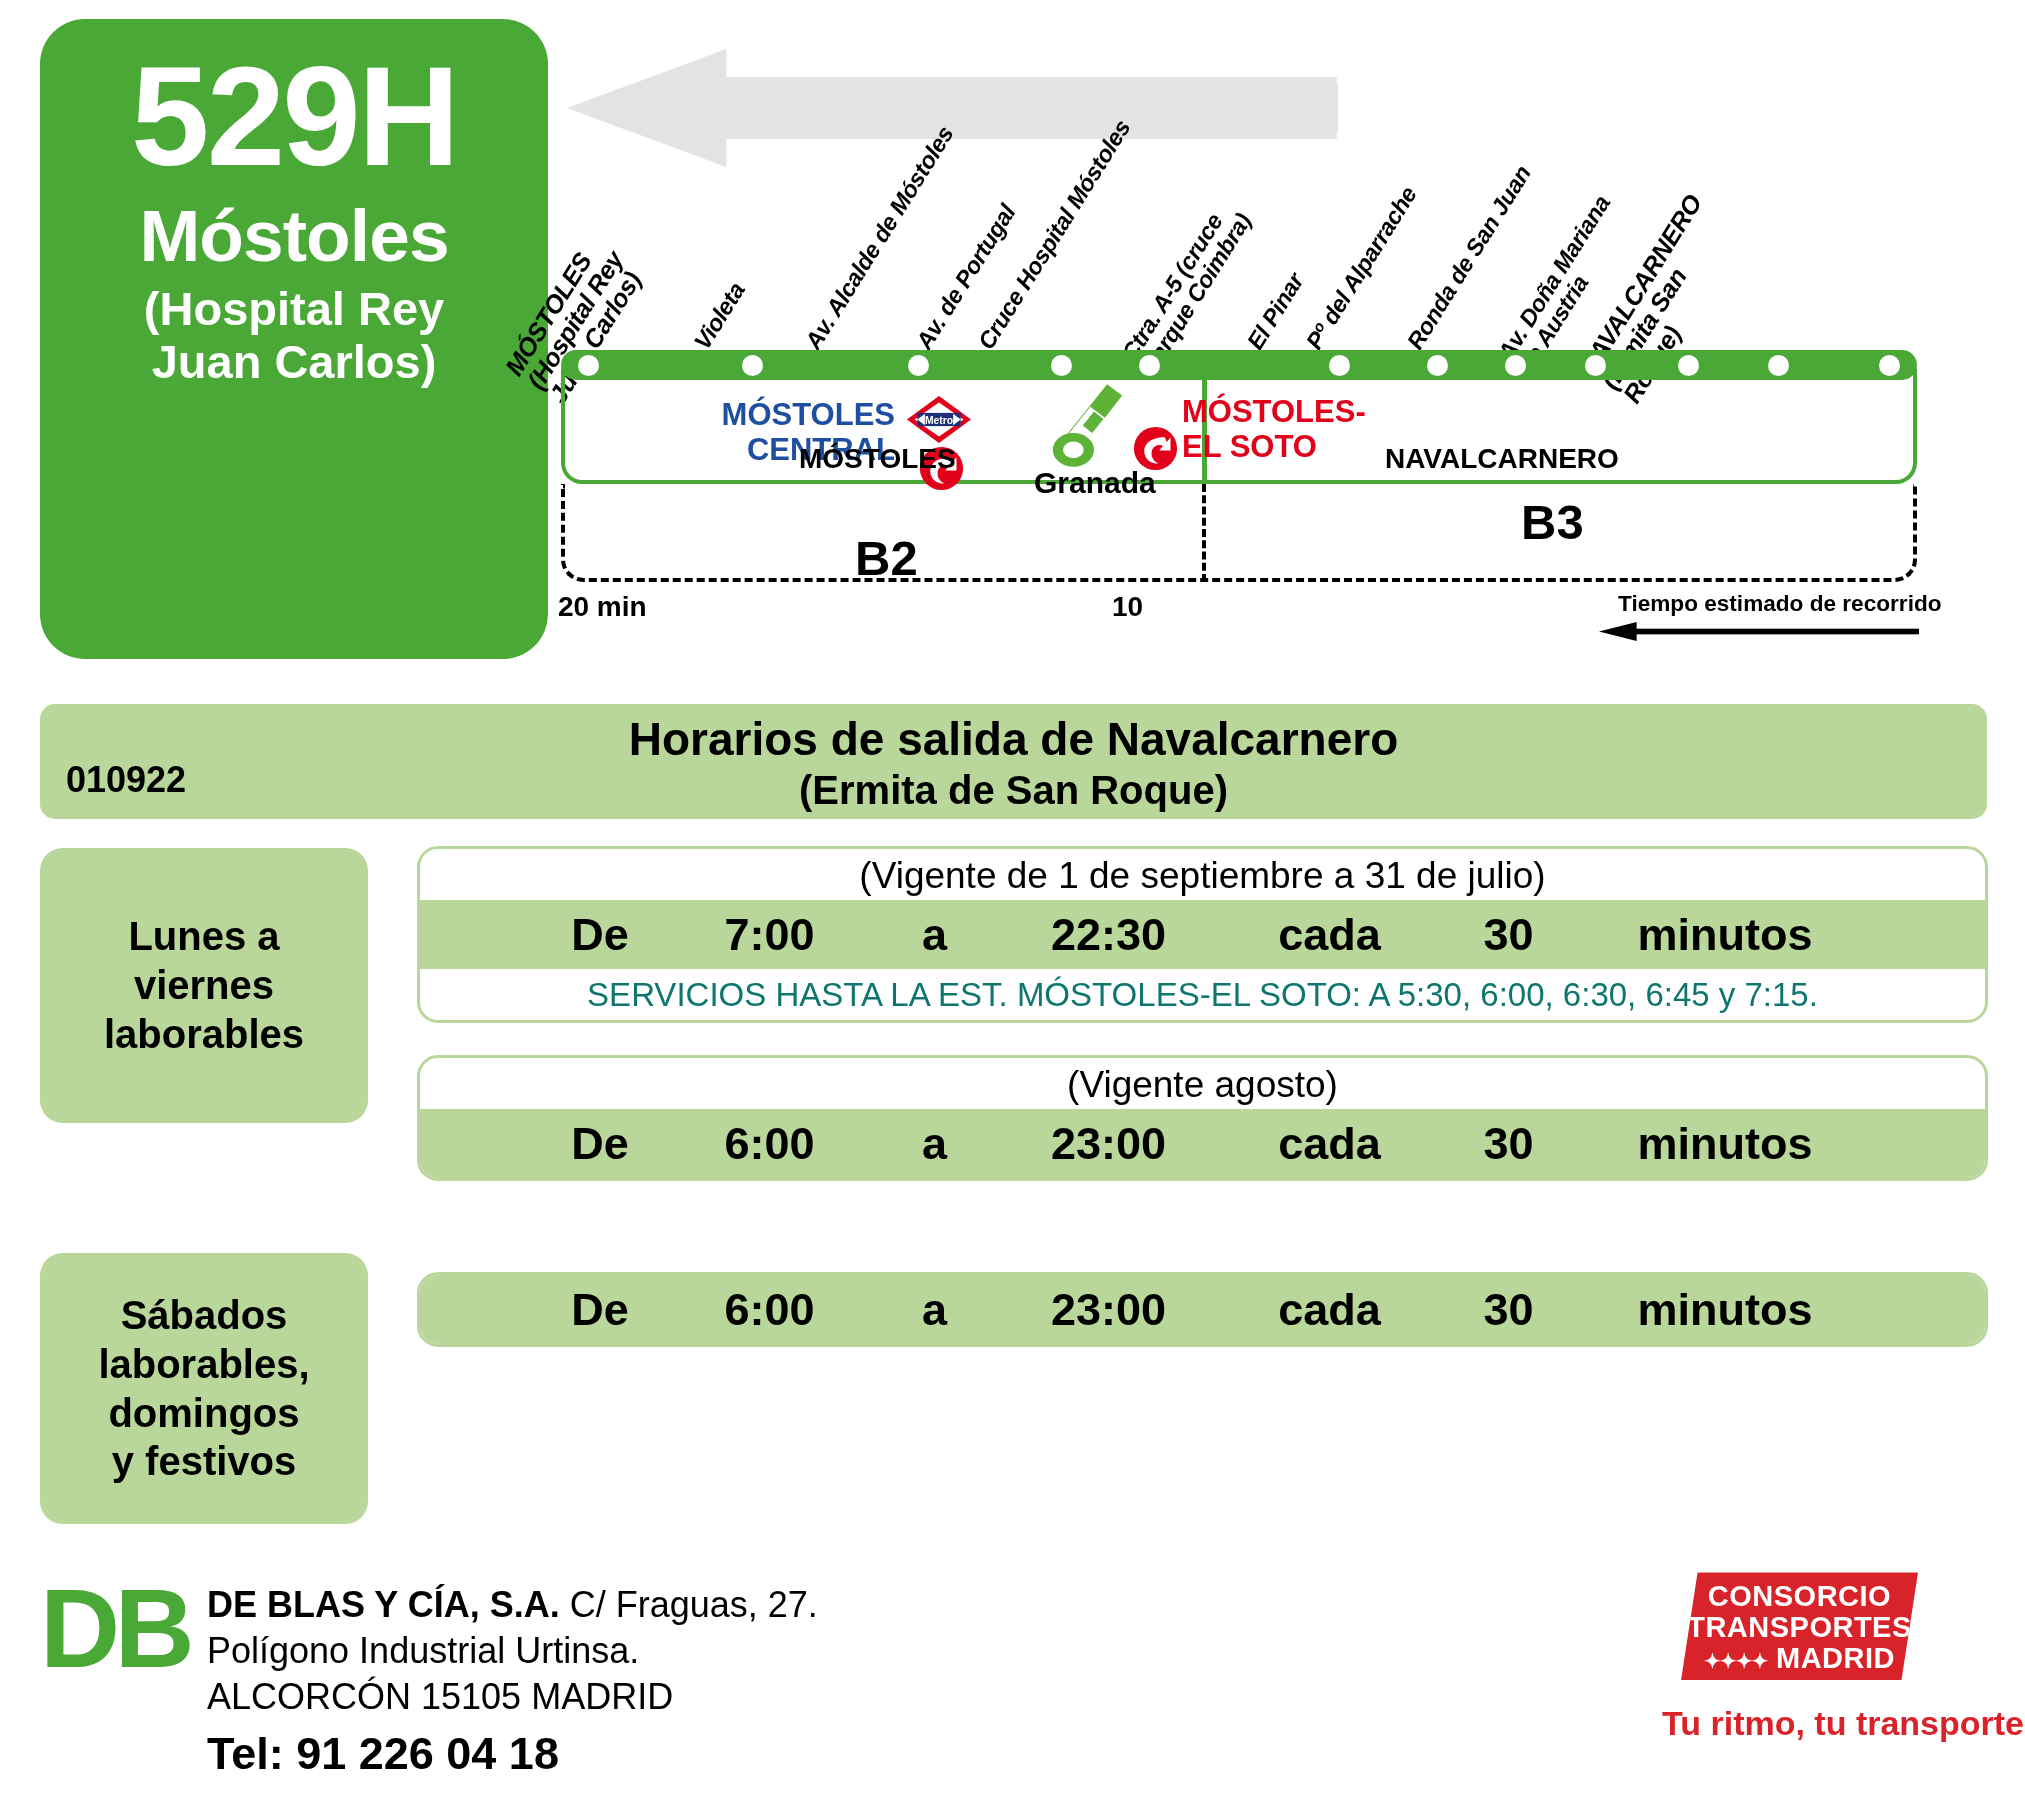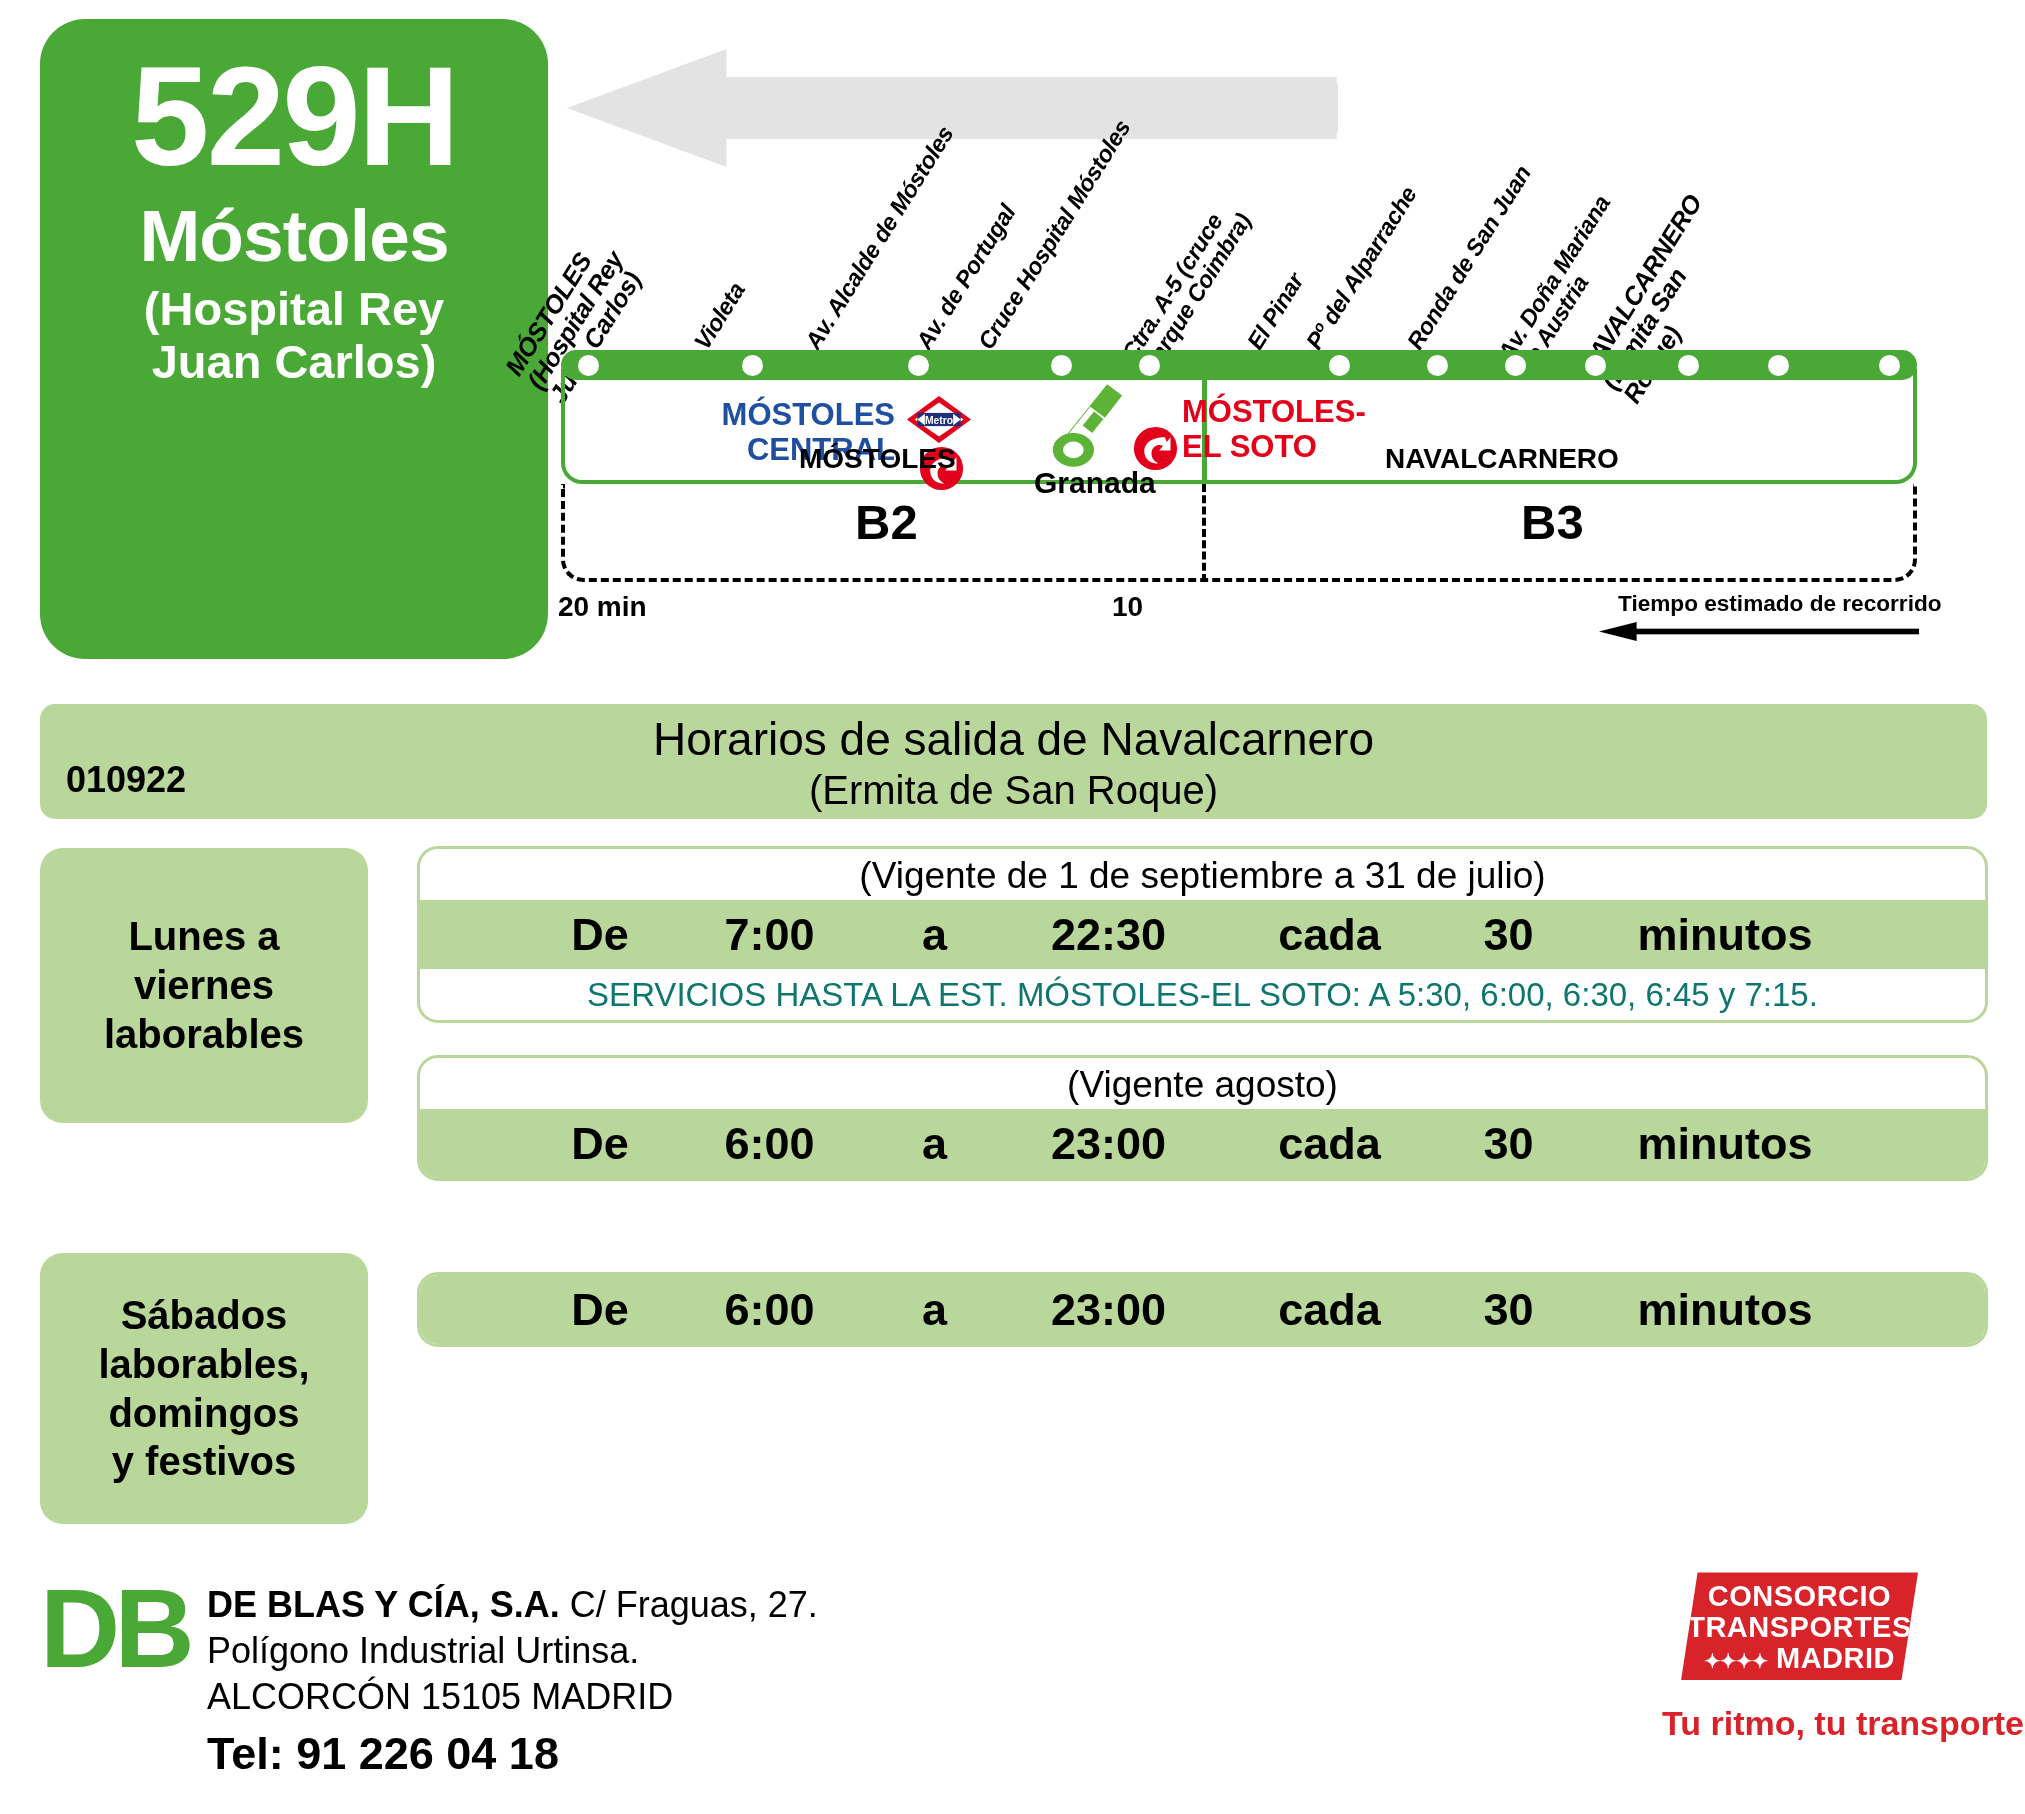--- a/index.html
+++ b/index.html
@@ -174,21 +174,21 @@
     background: #b9d79a;
     border-radius: 15px;
   }
   #sheet-code {
     position: absolute; left: 26px; top: 55px;
     font-size: 36px; font-weight: bold; color: #000;
   }
   #title-text {
     position: absolute; left: 0; top: 9.4px; width: 1947px;
     text-align: center;
-    font-size: 46px; font-weight: normal; color: #000;
+    font-size: 46px; font-weight: bold; color: #000;
     line-height: 1.16;
   }
   #title-text .t2 { font-size: 40px; }
 
   
   #schedule { position: absolute; left: 40px; top: 846px; width: 1947px; height: 687px; }
 
   .daylabel {
     position: absolute;
     background: #b9d79a;
@@ -389,21 +389,21 @@
     <div id="elsoto-label">
       <div>MÓSTOLES-</div>
       <div>EL SOTO</div>
     </div>
 
     <div class="muni-name" style="left:243px; top:443px;">MÓSTOLES</div>
     <div class="muni-name" style="left:829px; top:443px;">NAVALCARNERO</div>
 
     <div id="dashed-box"></div>
     <div id="dashed-divider"></div>
-    <div class="zone-name" style="left:299px;">B2</div>
+    <div class="zone-name" style="left:299px;margin-top:36px;">B2</div>
     <div class="zone-name" style="left:965px;">B3</div>
 
     <div class="time-mark" style="left:1.9px; top:591px;">20 min</div>
     <div class="time-mark" style="left:556px; top:591px;">10</div>
 
     <div id="tiempo-label">Tiempo estimado de recorrido</div>
     <svg id="tiempo-arrow" viewBox="0 0 340 22">
       <path d="M 0 11 L 40 1 L 40 21 Z" fill="#000"></path>
       <rect x="36" y="8" width="304" height="6" fill="#000"></rect>
     </svg>

